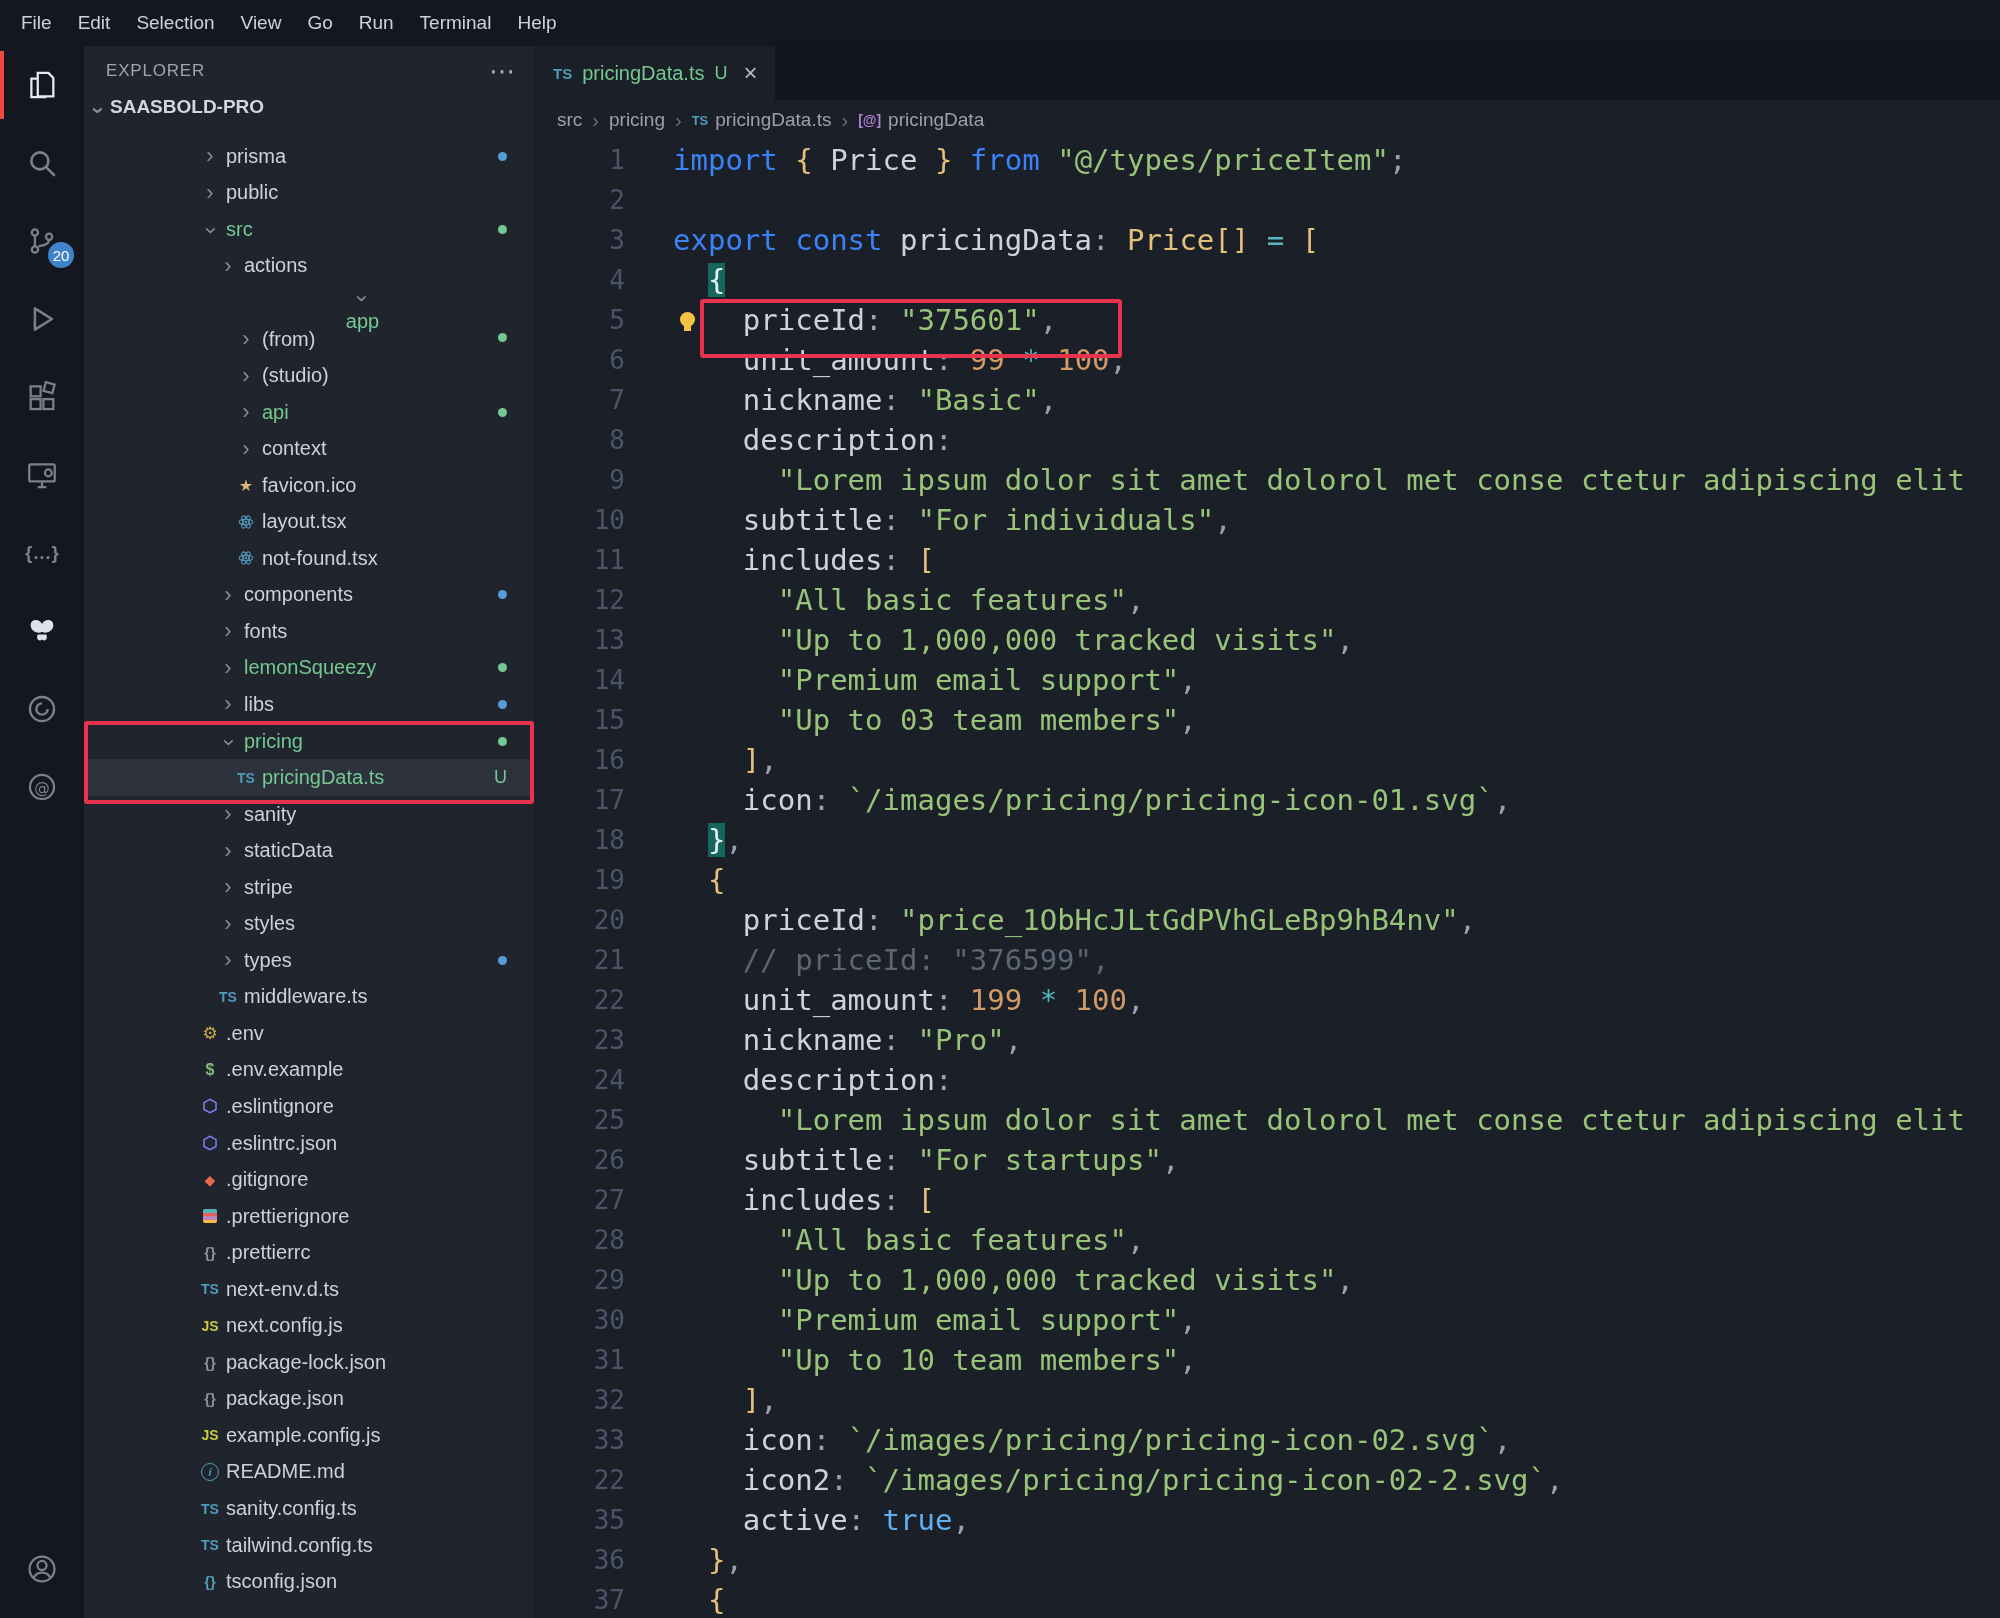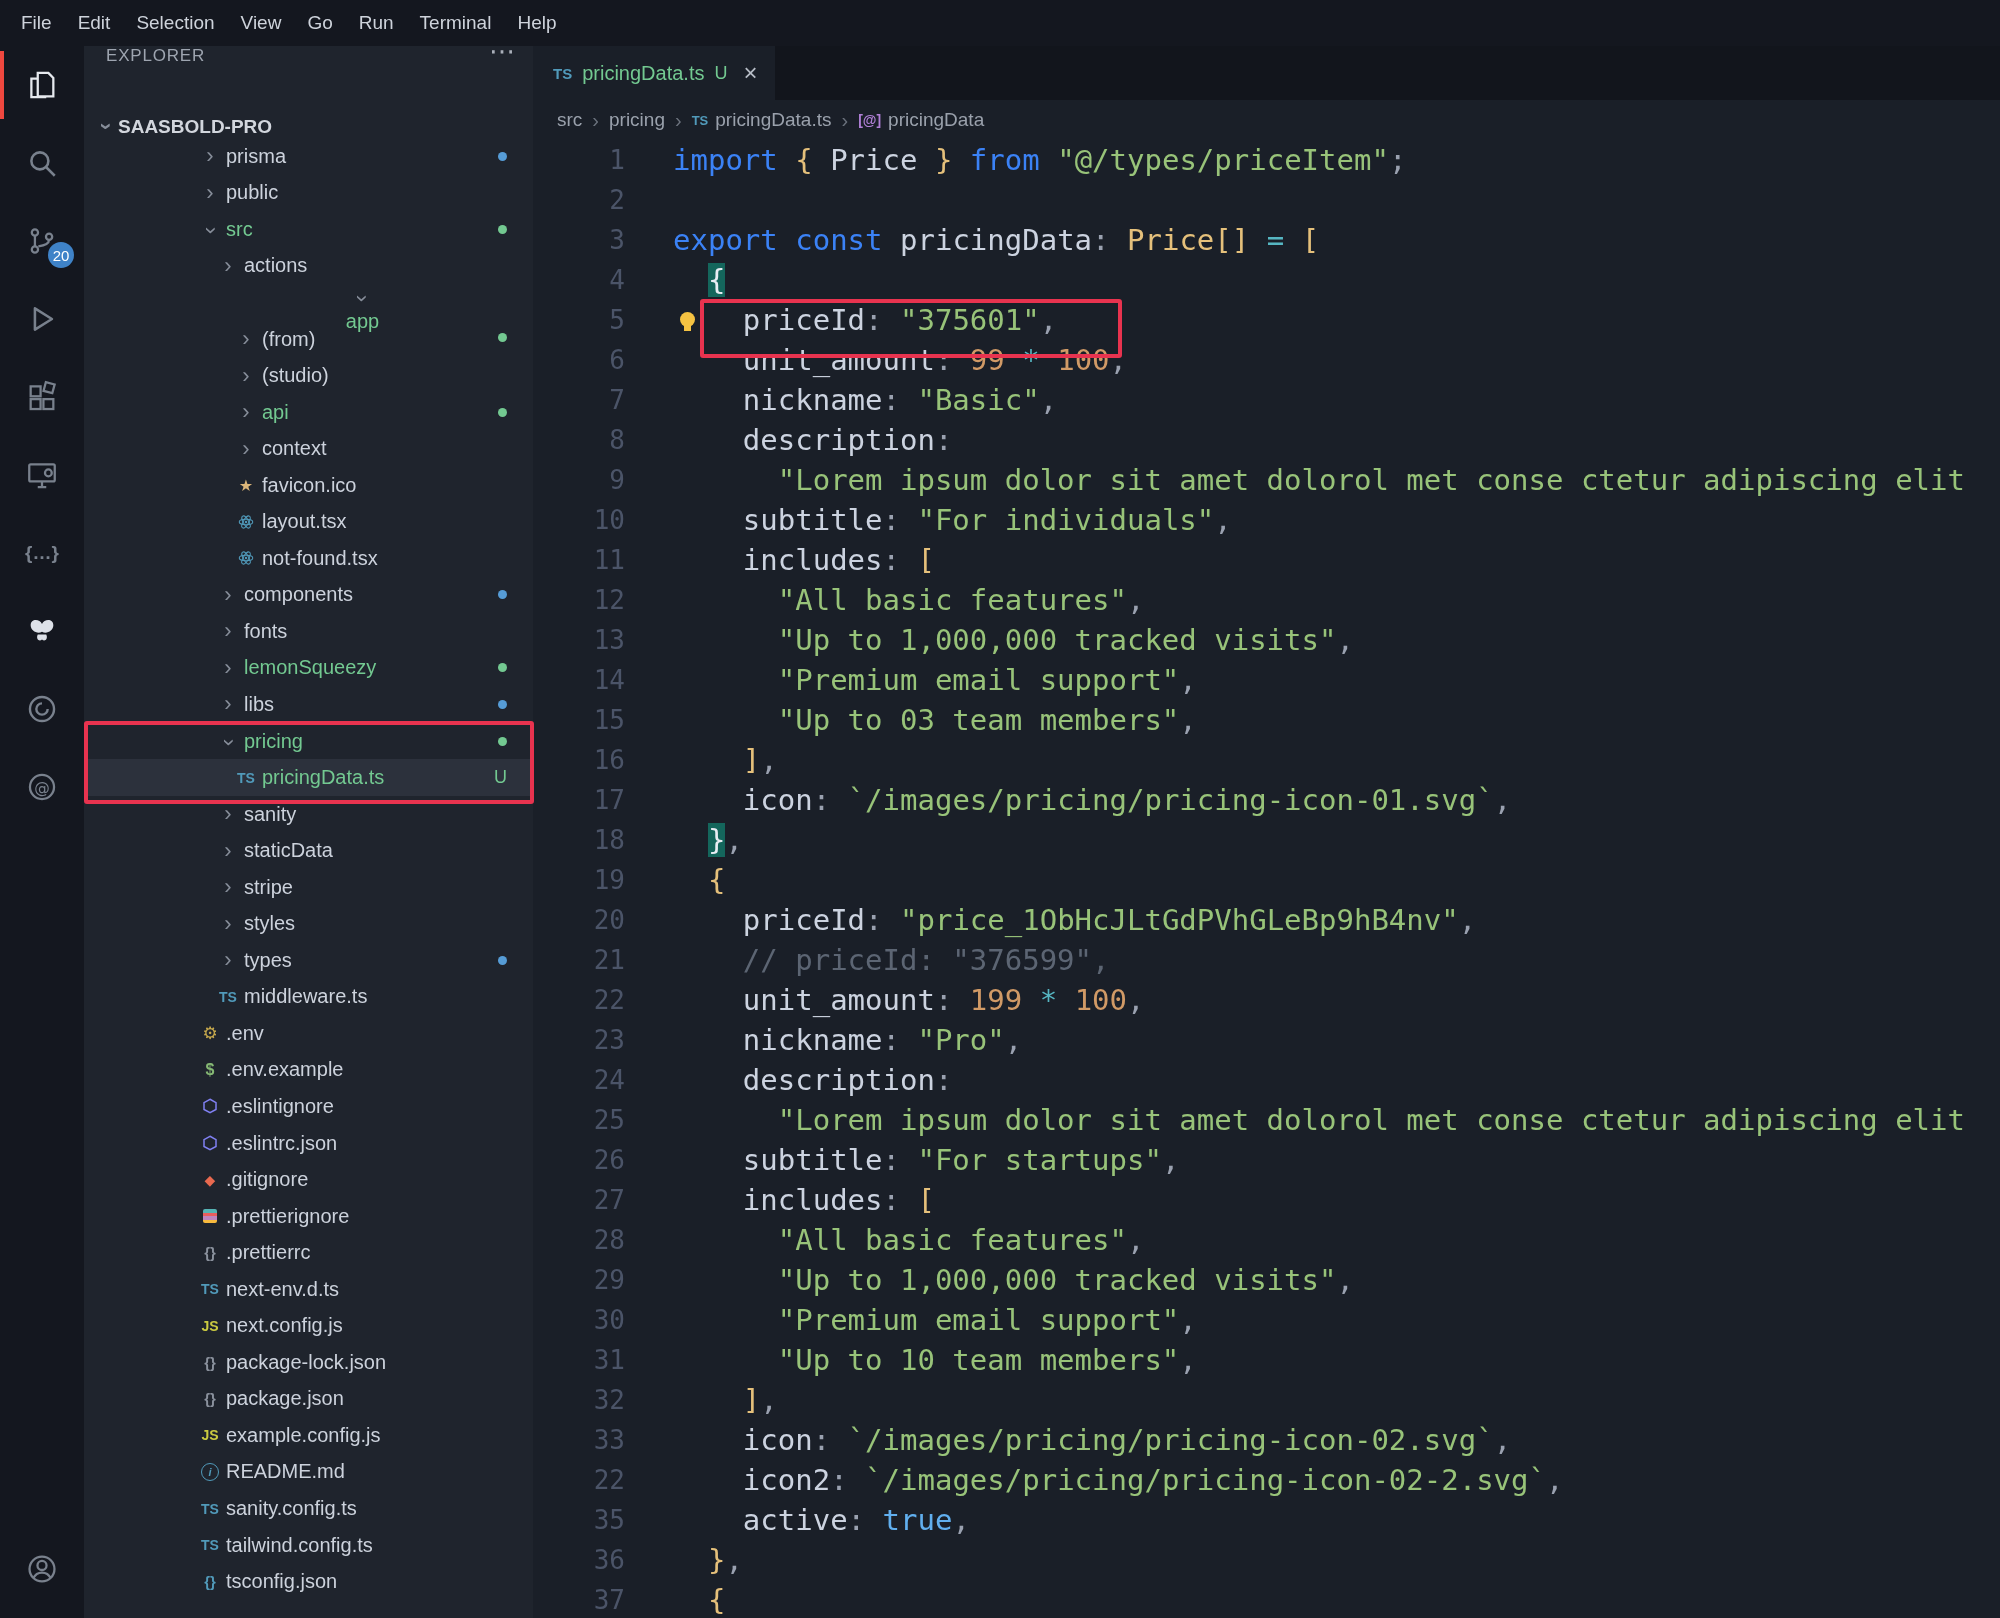--- a/index.html
+++ b/index.html
@@ -20,24 +20,24 @@
   .act-item{height:78px;display:flex;align-items:center;justify-content:center;color:#79818d;position:relative;}
   .act-item.white{color:#dde1e8;}
   .act-item.active{color:#e6e9ee;}
   .act-item.active::before{content:"";position:absolute;left:0;top:5px;bottom:5px;width:4px;background:#f0483f;}
   .aisvg{width:34px;height:34px;}
   .act-text{font-size:19px;font-weight:bold;color:currentColor;}
   .act-badge{position:absolute;right:10px;bottom:12px;min-width:26px;height:26px;border-radius:13px;
     background:#3f83c8;color:#fff;font-size:15px;display:flex;align-items:center;justify-content:center;}
   
   .sidebar{width:449px;background:#1f242d;position:relative;flex:none;overflow:hidden;}
-  .sidebar-header{height:50px;display:flex;padding:0 18px 0 22px;}
+  .sidebar-header{height:50px;display:flex;align-items:center;padding:0 18px 0 22px;}
   .sidebar-title{color:#9ea5b0;font-size:17px;letter-spacing:.8px;}
   .more{margin-left:auto;color:#aab0ba;font-size:26px;line-height:10px;cursor:pointer;}
-  .section-header{height:42px;display:flex;align-items:flex-end;color:#d2d6dd;font-weight:bold;font-size:19px;padding-left:8px;}
+  .section-header{height:42px;display:flex;align-items:flex-start;color:#d2d6dd;font-weight:bold;font-size:19px;}
   .tree{position:absolute;top:92px;left:0;right:0;}
   .tree-row{height:36.56px;display:flex;align-items:center;font-size:20px;color:#ccd2dc;padding-right:26px;cursor:pointer;}
   .tree-row.selected{background:#2c313c;}
   .twisty{width:26px;flex:none;color:#868d99;font-size:22px;display:inline-flex;justify-content:center;transform-origin:50% 55%;}
   .twisty.expanded{transform:rotate(90deg);}
   .fico{width:26px;flex:none;display:inline-flex;justify-content:center;align-items:center;}
   .row-label{margin-left:3px;white-space:nowrap;}
   .git-green{color:#73c991;}
   .row-right{margin-left:auto;flex:none;}
   .dot{width:9px;height:9px;border-radius:50%;display:inline-block;}

